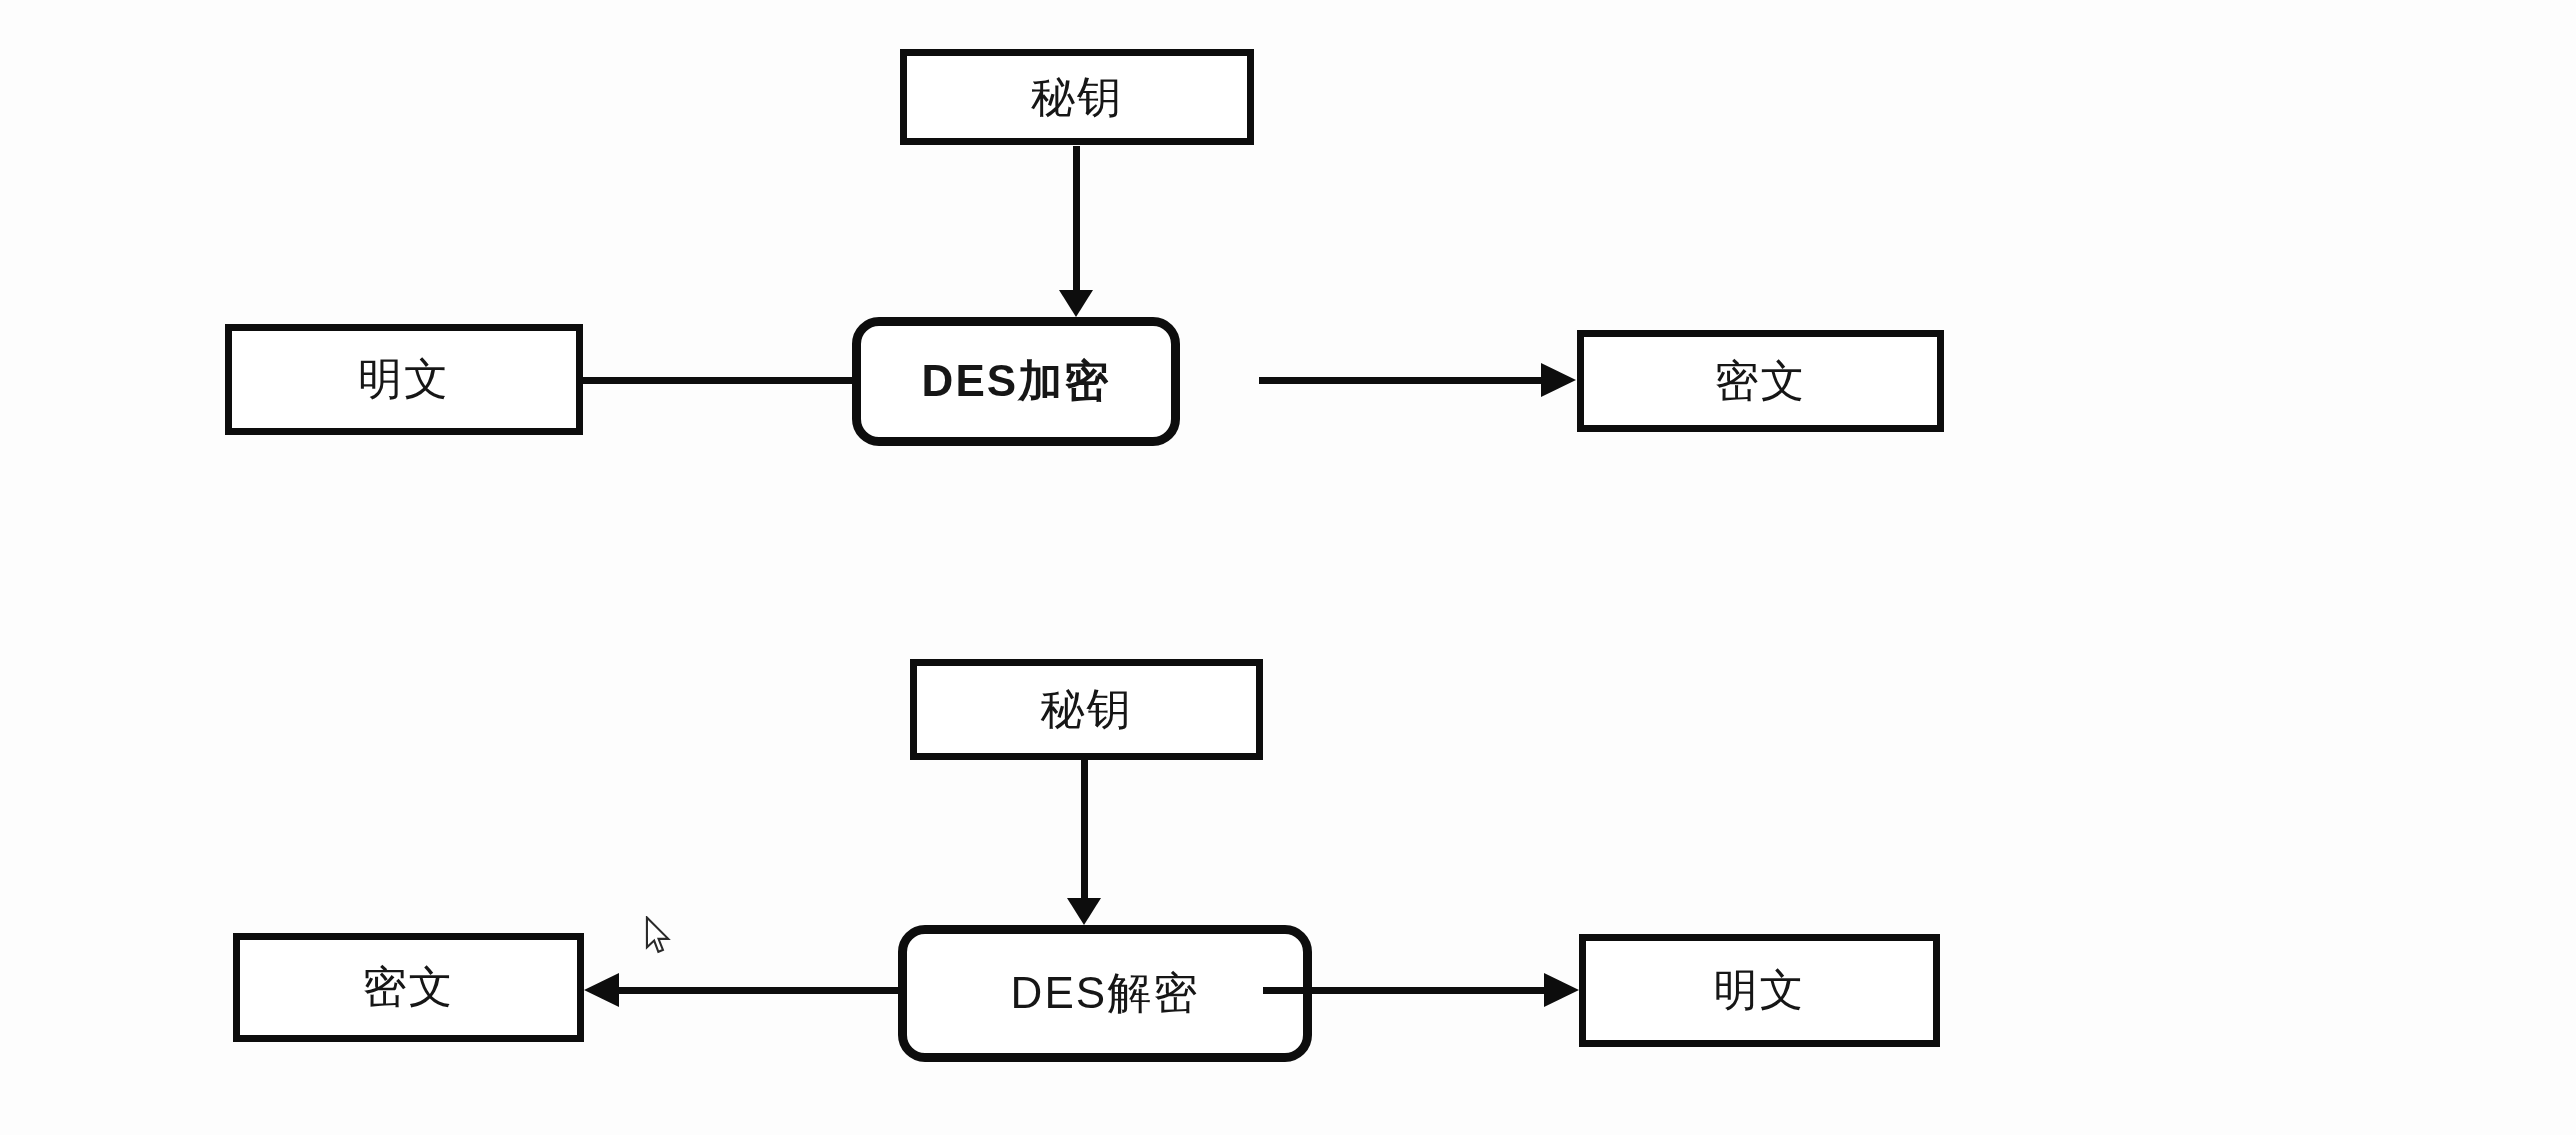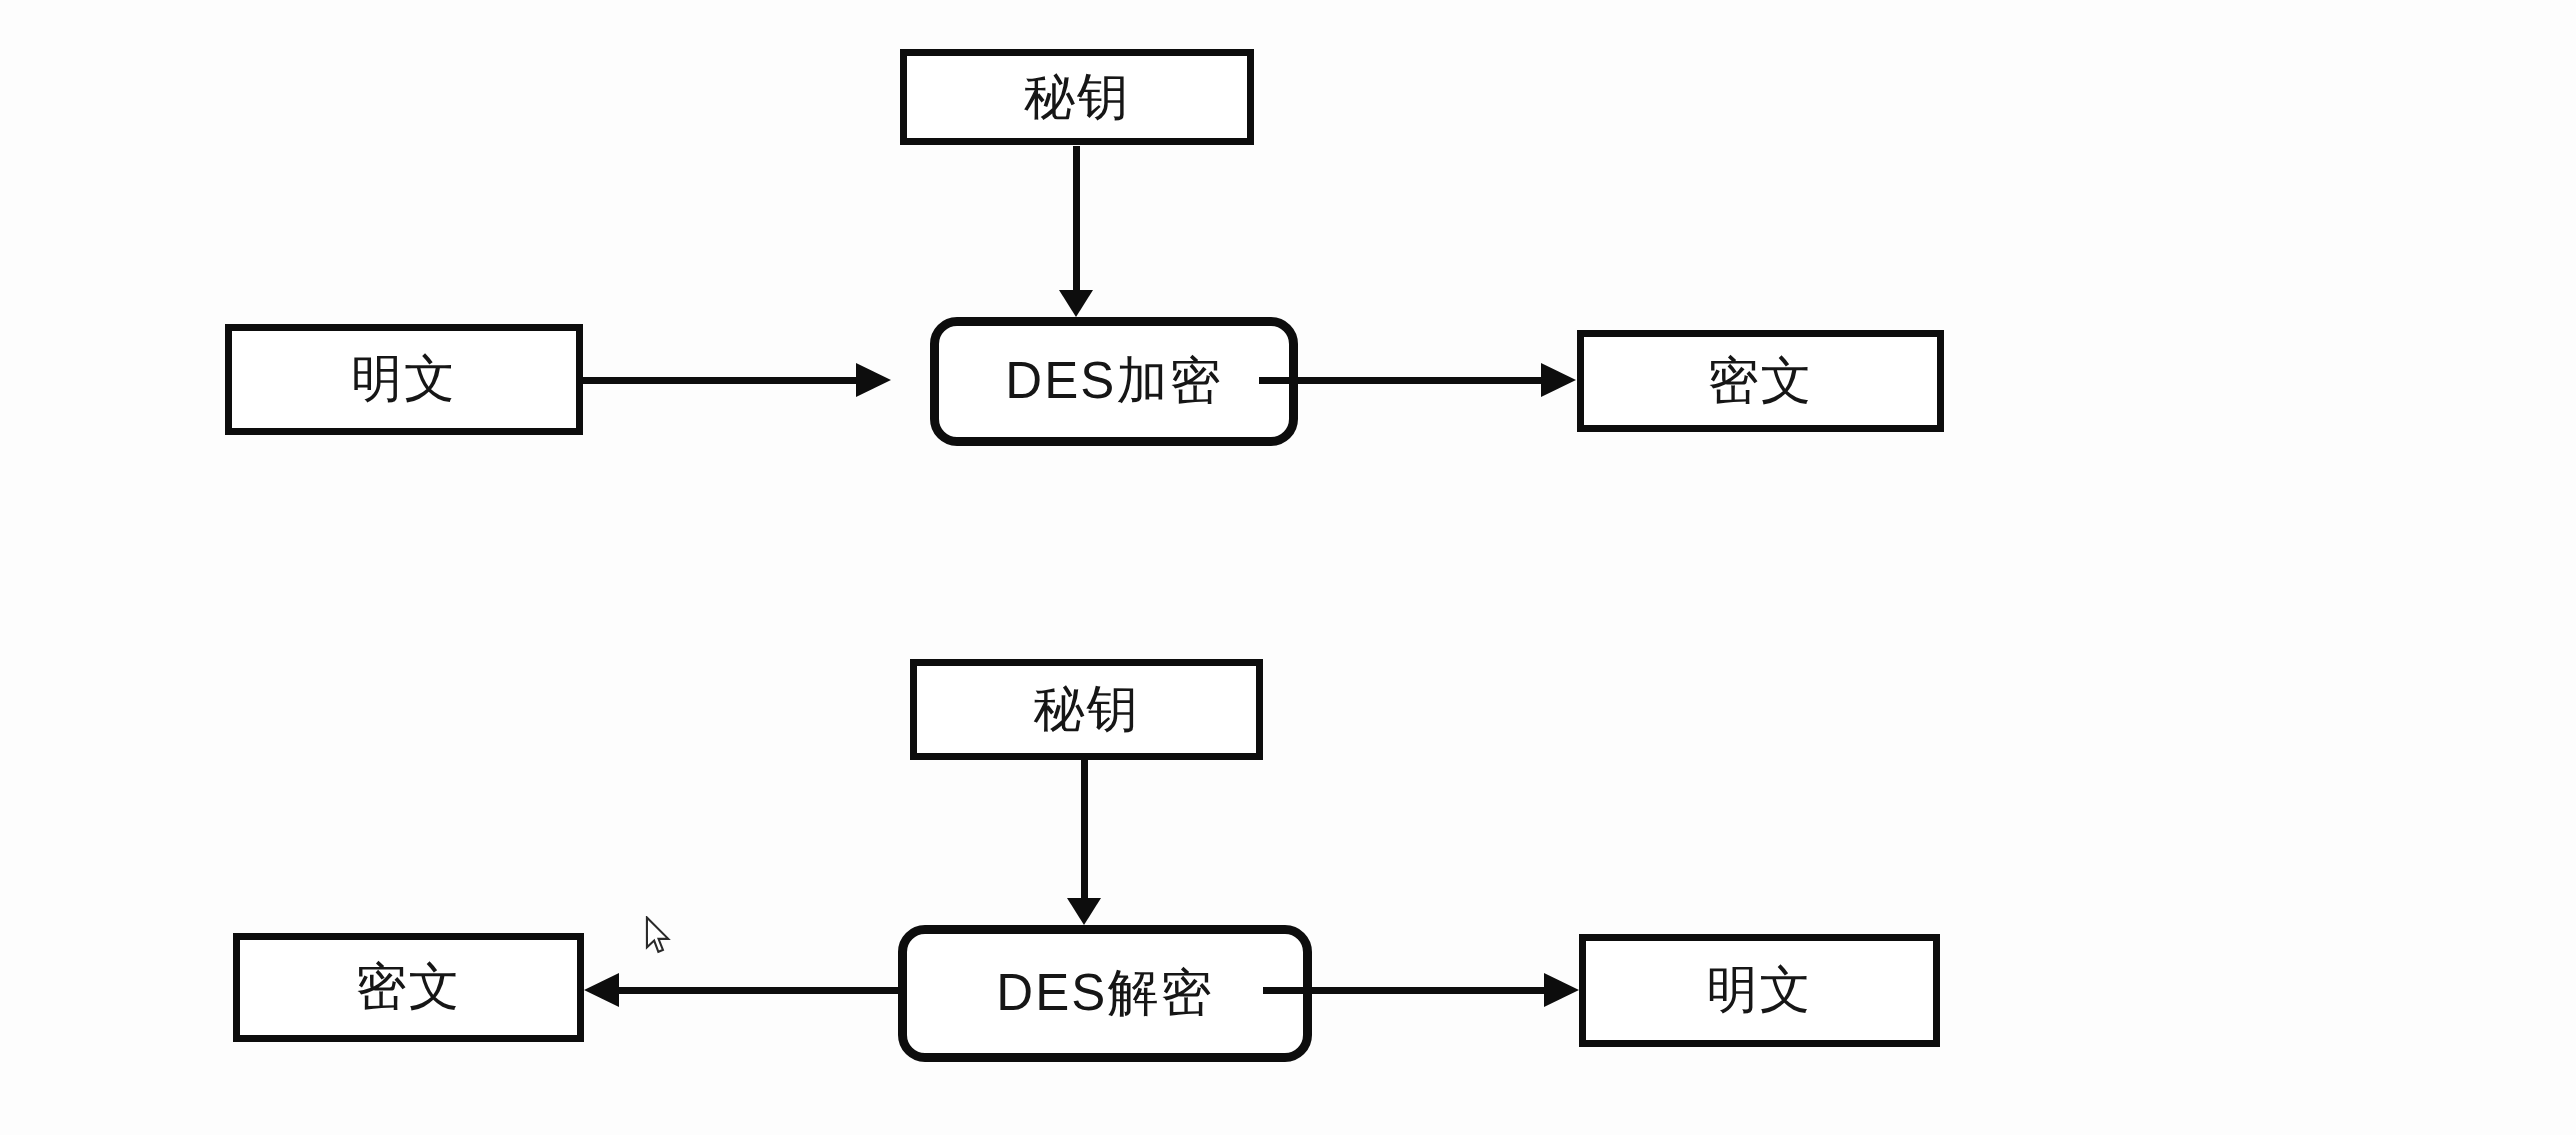--- a/index.html
+++ b/index.html
@@ -12,28 +12,28 @@
     color: var(--ink);
   }
   .canvas { position: absolute; inset: 0; }
 
   
   .node {
     position: absolute;
     background: var(--paper);
     border: 7.2px solid var(--ink);
     display: flex; align-items: center; justify-content: center;
-    font-size: 51px; font-weight: 500; letter-spacing: 2.1px;
+    font-size: 44px; font-weight: 500; letter-spacing: 2.1px;
     color: #161616;
   }
   .node.process { border-width: 9.3px; border-radius: 27px; }
 
   #enc-key    { left: 900px; top:   49px; width: 354px; height: 96px; }
   #enc-plain  { left:  225px; top:  324px; width: 358px; height: 111px; }
-  #enc-proc   { left: 930px; top:  317px; width: 368px; height: 129px; }
+  #enc-proc   { left: 852px; top:  317px; width: 328px; height: 129px; font-weight: bold; }
   #enc-cipher { left: 1577px; top:  330px; width: 367px; height: 102px; }
 
   #dec-key    { left: 910px; top: 659px; width: 353px; height: 101px; }
   #dec-cipher { left:  233px; top: 933px; width: 351px; height: 109px; }
   #dec-proc   { left: 898px; top: 925px; width: 414px; height: 137px; }
   #dec-plain  { left: 1579px; top: 934px; width: 361px; height: 113px; }
 
   
   .harrow { position: absolute; height: 35px; }
   .harrow .shaft {

